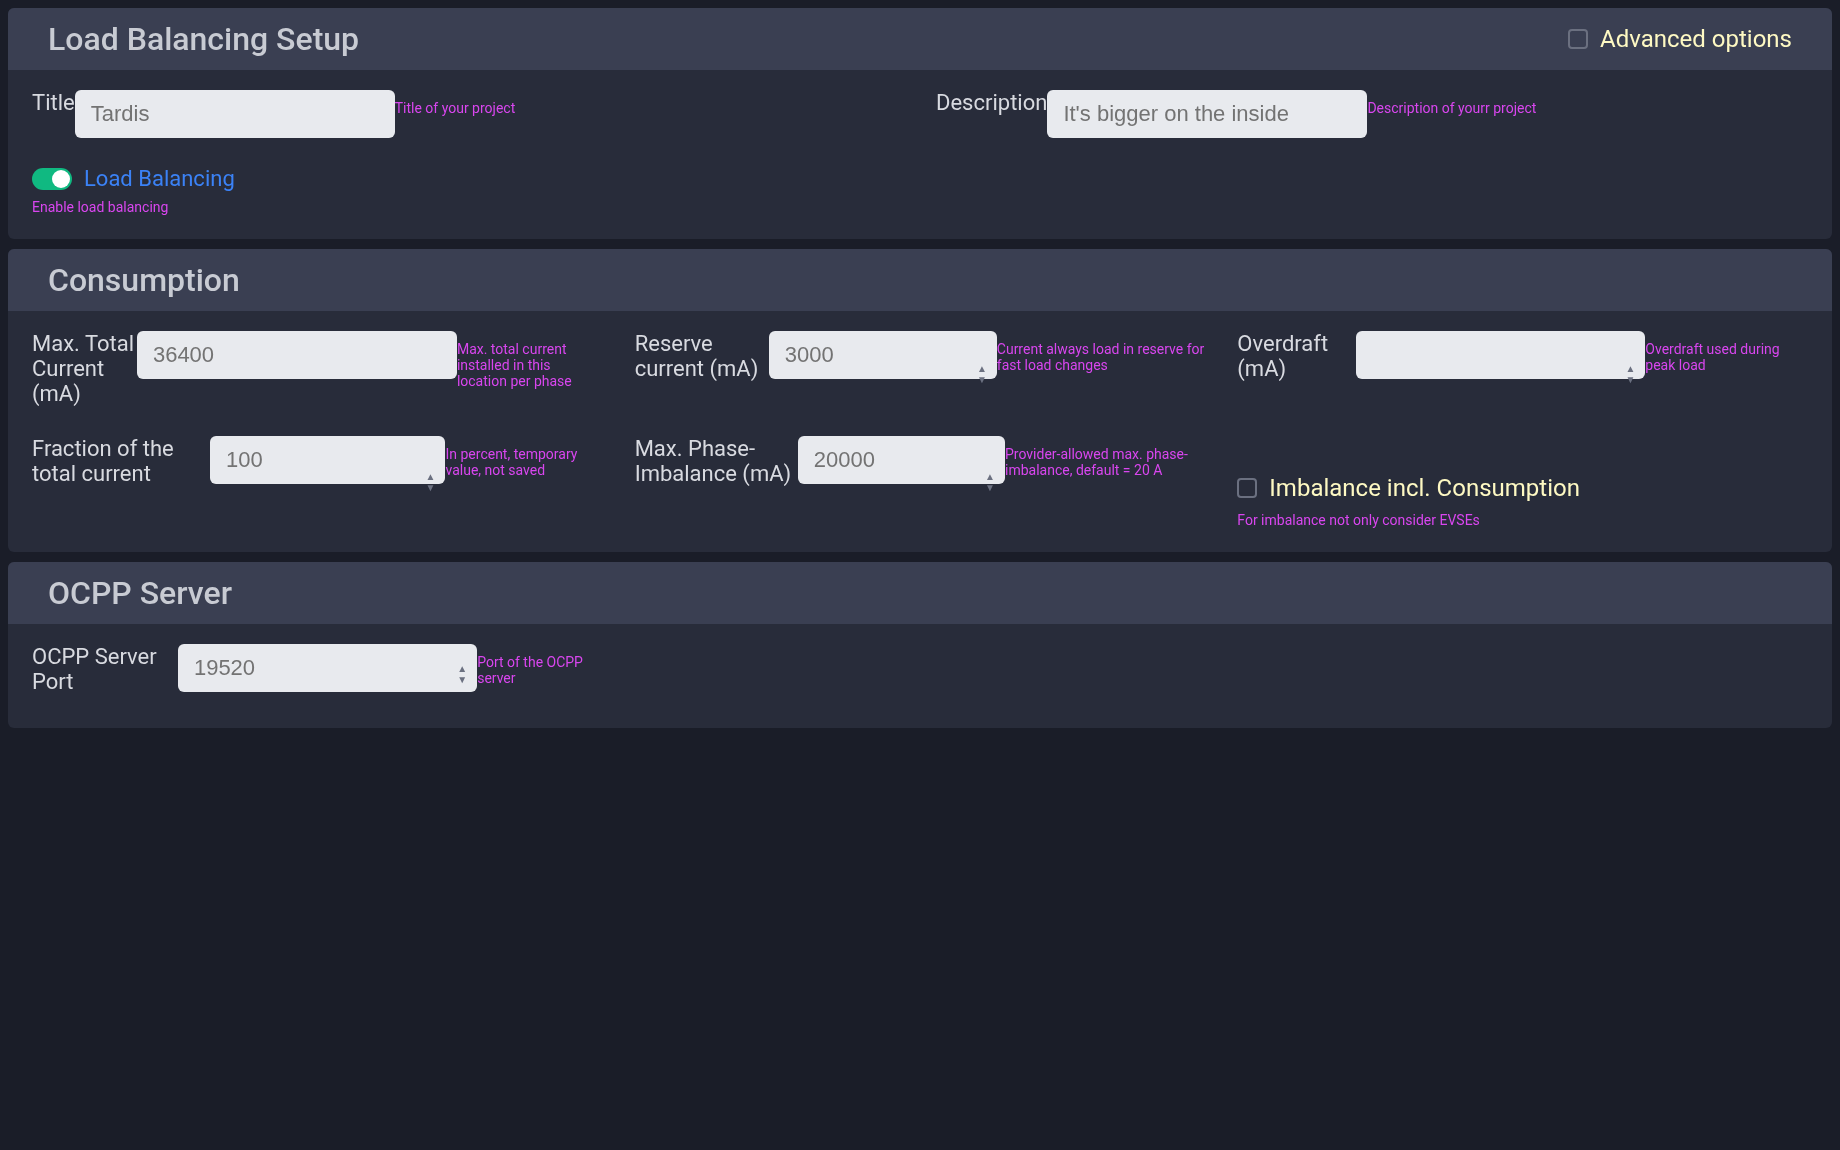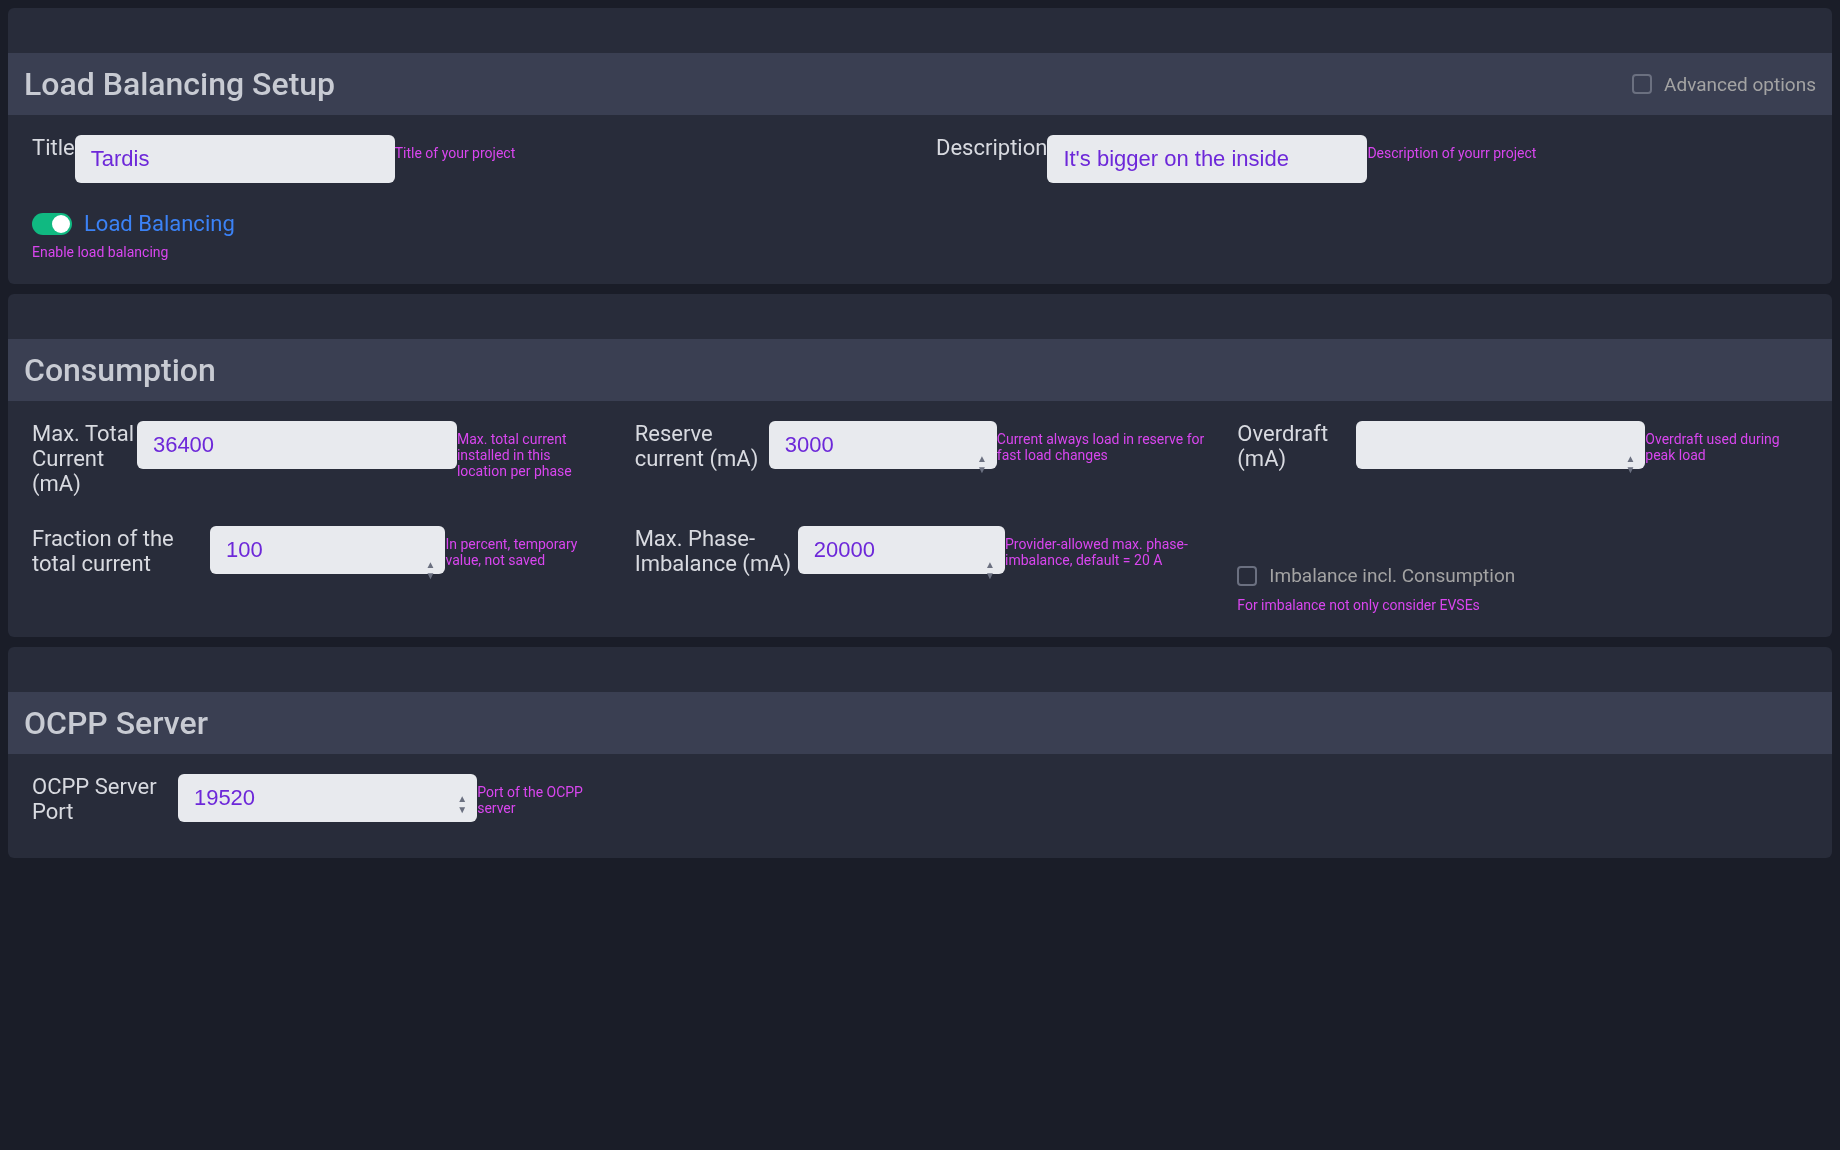--- a/index.html
+++ b/index.html
@@ -16,25 +16,24 @@
     height: 1150px;
   }
   .panel {
     background: #282c3a;
     border-radius: 6px;
     margin-bottom: 10px;
     overflow: hidden;
   }
   .panel-header {
     background: #3a3f52;
-    padding: 12px 16px;
+    padding: 12px 40px;
     display: flex;
     justify-content: space-between;
     align-items: center;
-    margin-top: 45px;
   }
   .panel-title {
     font-size: 32px;
     font-weight: 500;
     color: #c8cbd3;
   }
   .panel-body {
     padding: 20px 24px 24px 24px;
   }
   .two-col {
@@ -60,21 +59,21 @@
     font-size: 14px;
     color: #d946ef;
     margin-top: 10px;
   }
   .text-input {
     background: #e8eaee;
     border: none;
     border-radius: 6px;
     padding: 10px 16px;
     font-size: 22px;
-    color: #6d28d9;
+    color: #737373;
     outline: none;
     height: 48px;
   }
   .number-input-wrap {
     position: relative;
     display: flex;
   }
   .number-input-wrap .text-input {
     width: 100%;
     padding-right: 48px;
@@ -132,22 +131,22 @@
   .checkbox {
     width: 20px;
     height: 20px;
     border: 2px solid #6b7080;
     border-radius: 4px;
     background: transparent;
     cursor: pointer;
     flex-shrink: 0;
   }
   .checkbox-label {
-    font-size: 19px;
-    color: #a3a3a3;
+    font-size: 24px;
+    color: #fef9c3;
   }
   .row-gap {
     margin-top: 20px;
   }
   .inline-check-field {
     display: flex;
     flex-direction: column;
     justify-content: center;
   }
   .inline-check-field .checkbox-row {

